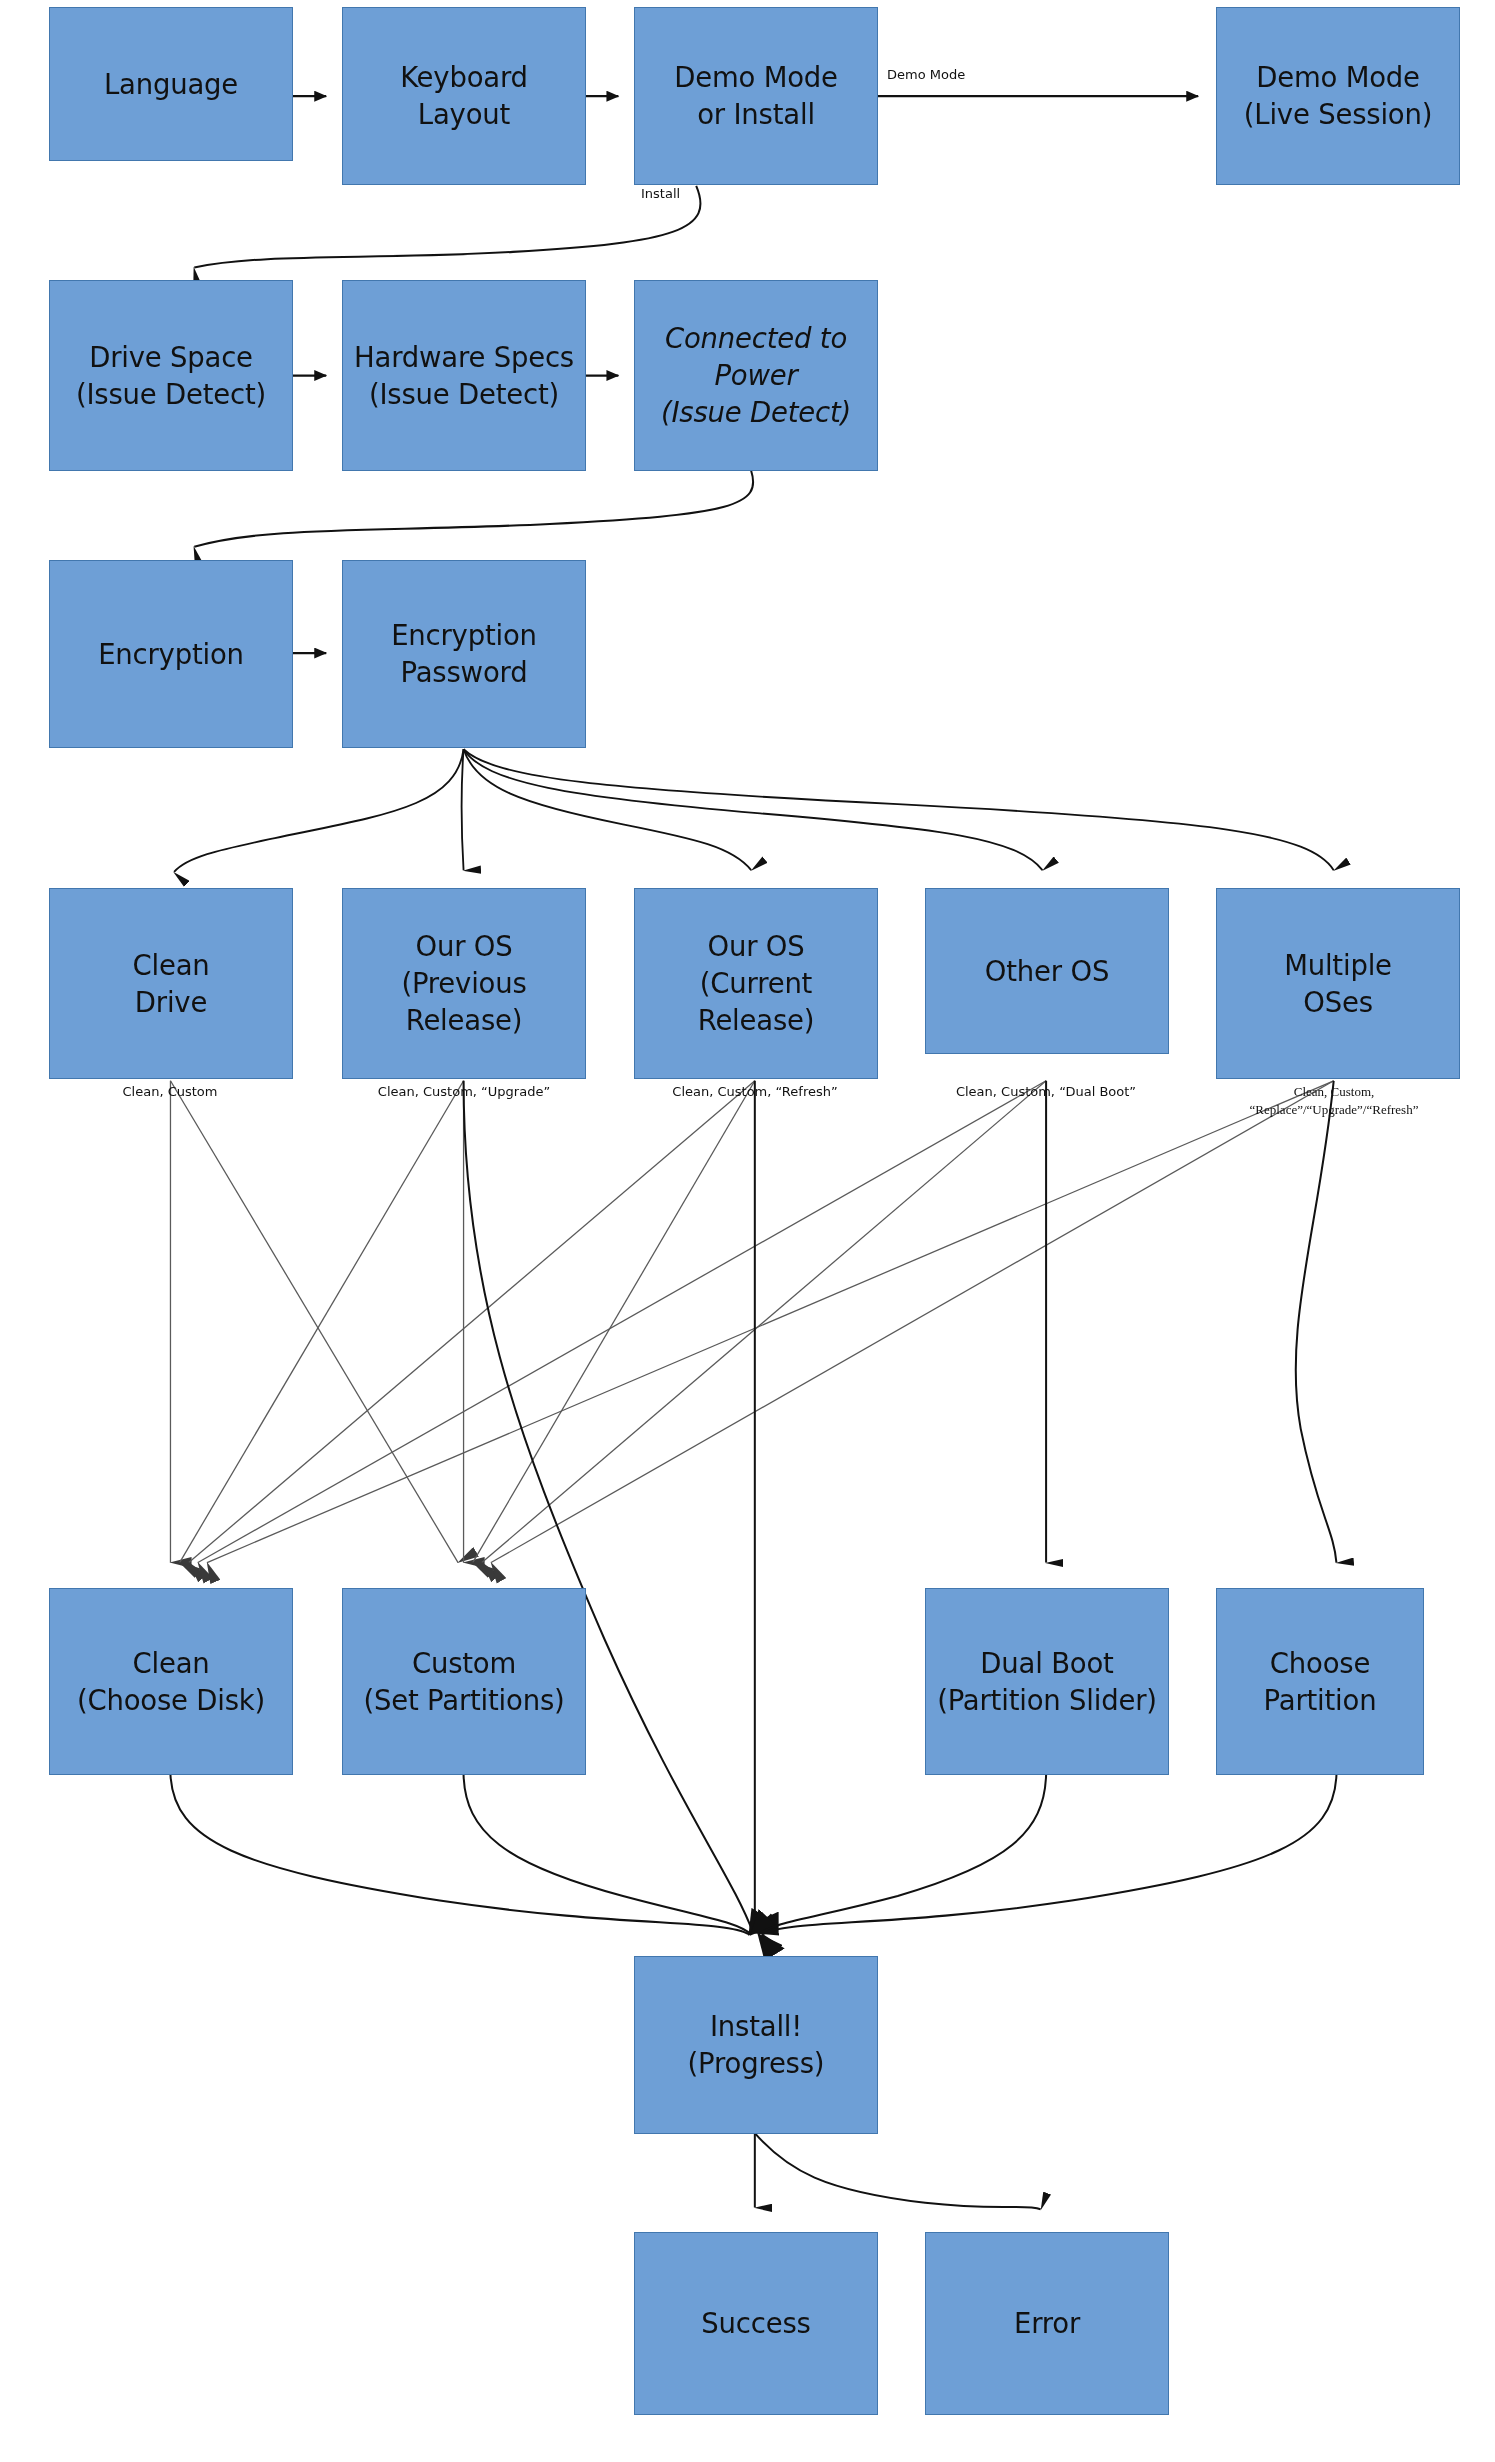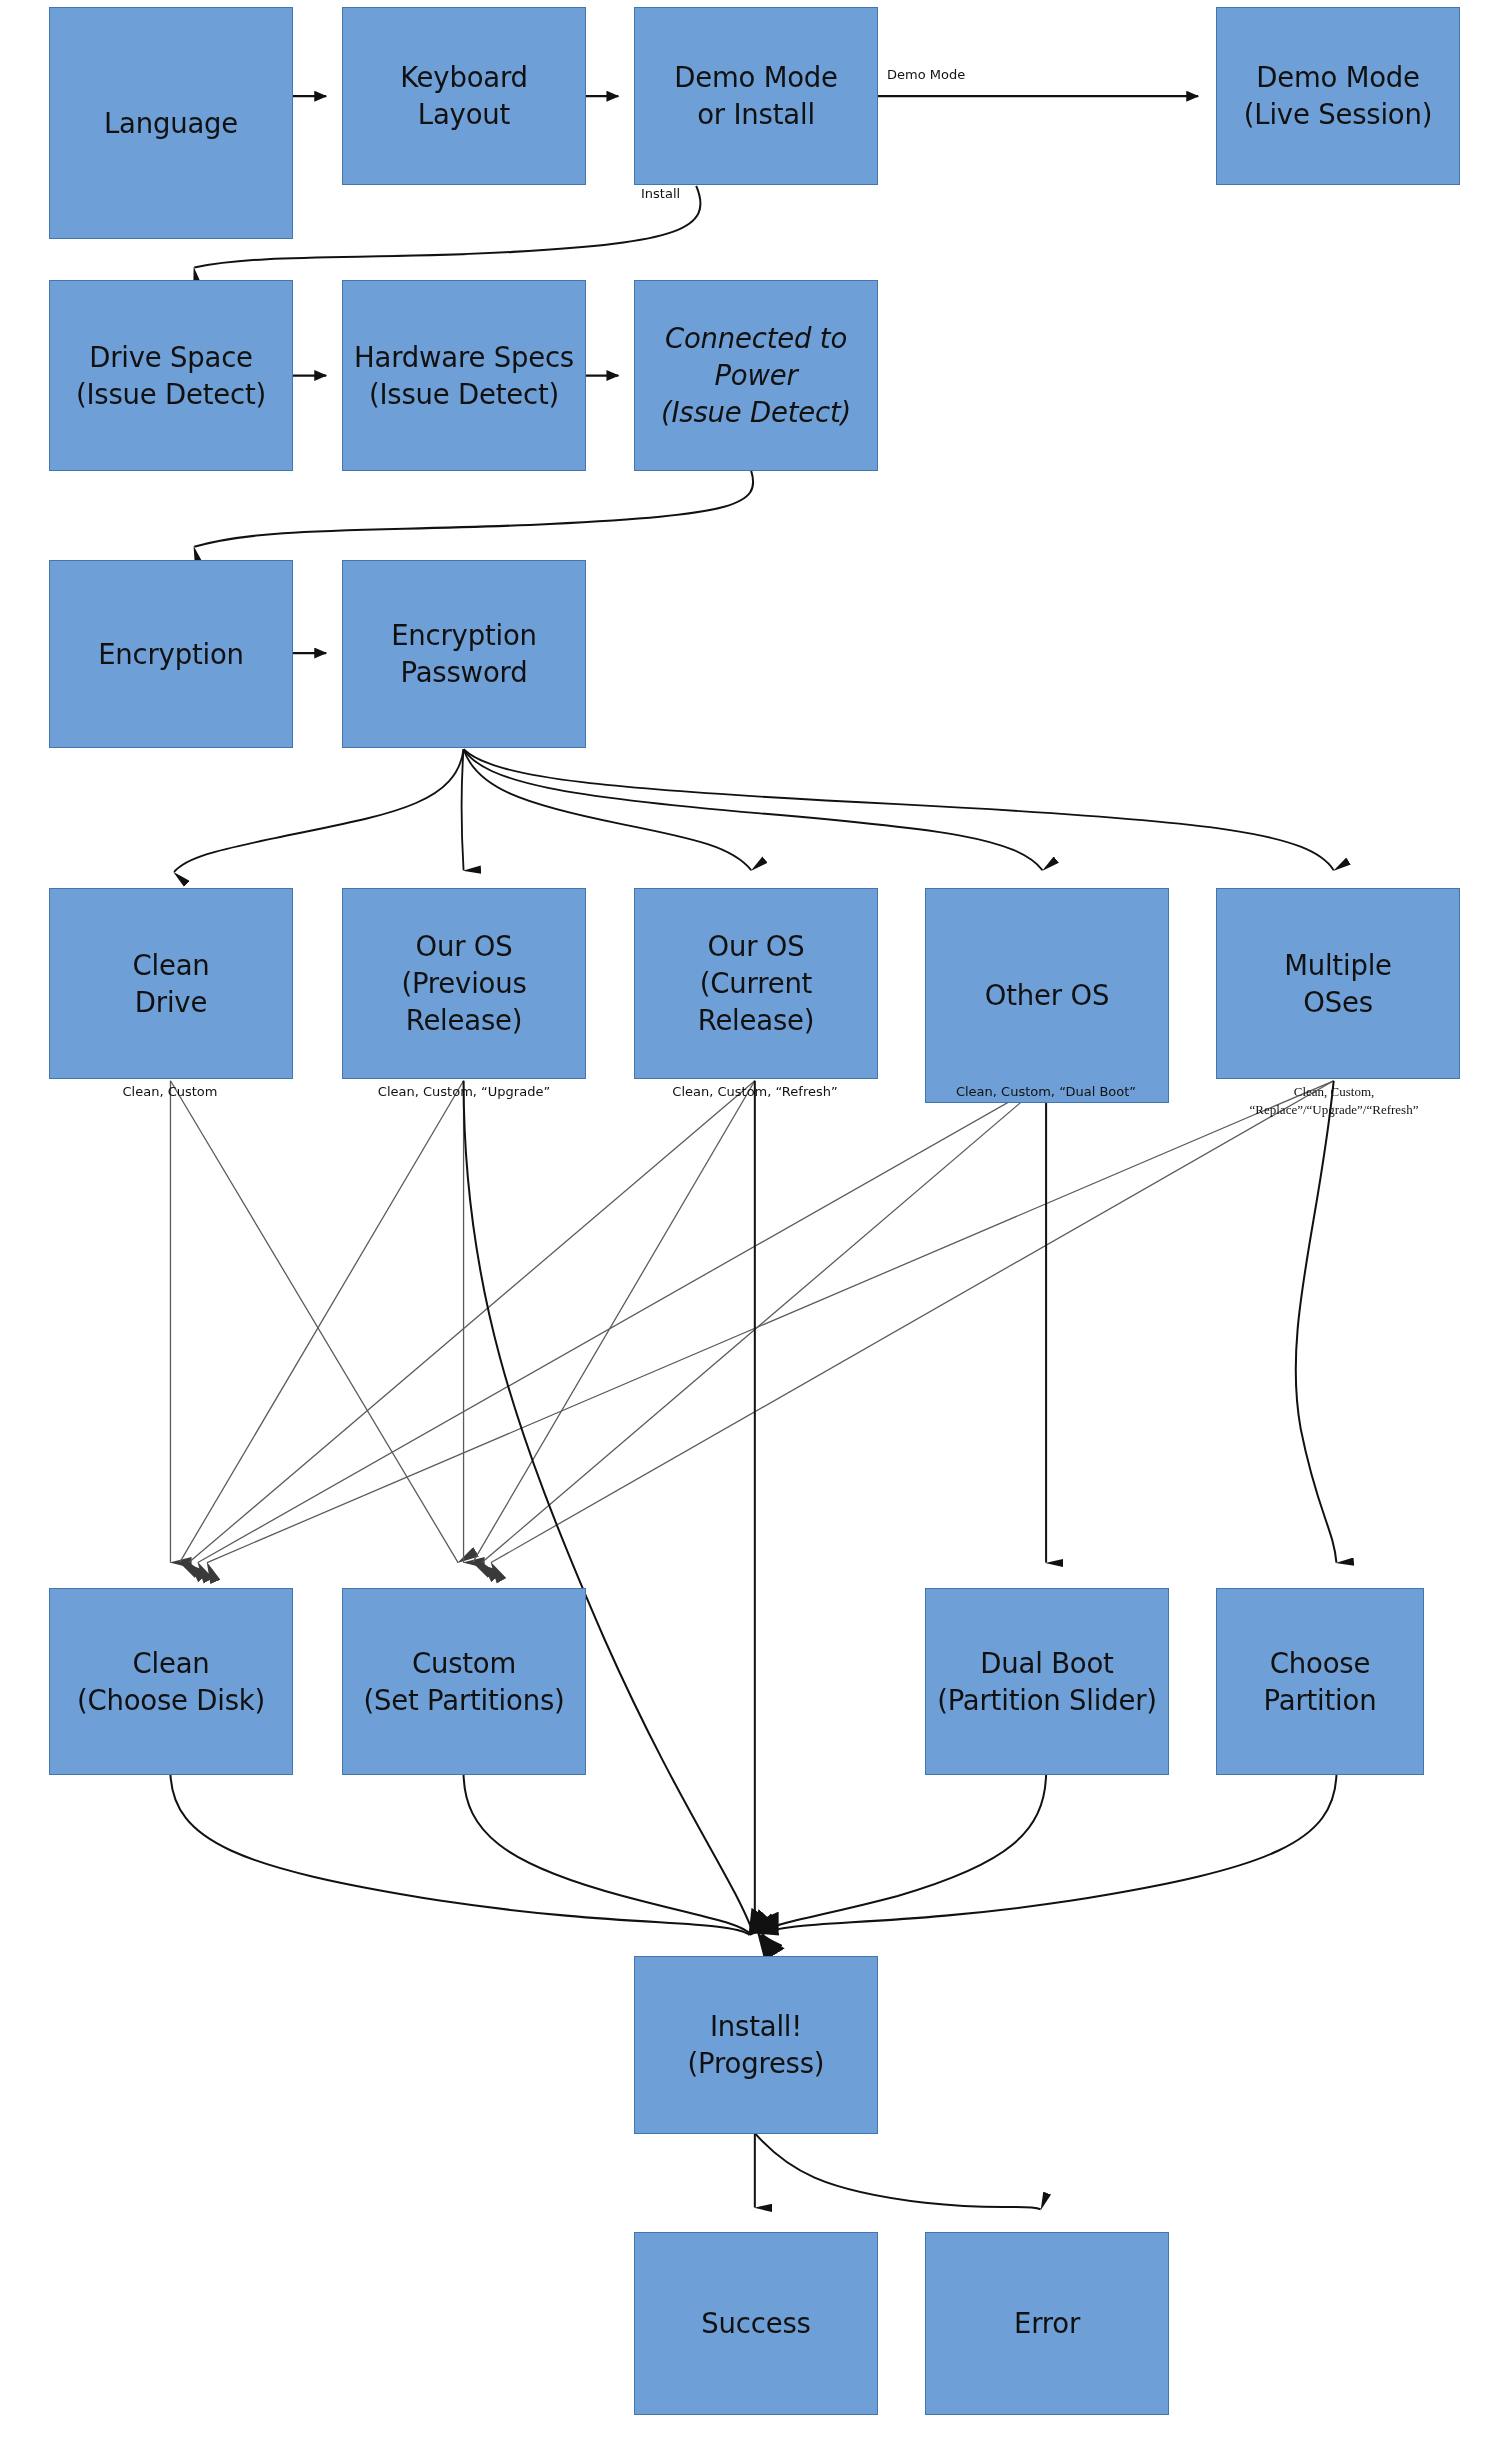--- a/index.html
+++ b/index.html
@@ -110,21 +110,21 @@
       <path d="M1142,1938 C1140,2000 1100,2035 980,2070 C890,2094 845,2098 828,2112" marker-end="url(#ahbig)"></path>
       <path d="M1459,1938 C1456,2010 1390,2040 1170,2075 C970,2105 860,2095 832,2112" marker-end="url(#ahbig)"></path>
     </g>
 
     <g fill="none" stroke="#111111" stroke-width="2.2">
       <path d="M824,2329 L824,2410" marker-end="url(#ahd)"></path>
       <path d="M824,2329 C860,2370 900,2392 1010,2405 C1090,2414 1120,2406 1136,2412" marker-end="url(#ahd)"></path>
     </g>
   </svg>
 
-  <div class="node" style="left:49px;top:7.3px;width:244px;height:232px;justify-content:center;">
+  <div class="node" style="left:49px;top:7.3px;width:244px;height:154px;justify-content:center;">
     <span>Language</span>
   </div>
   <div class="node" style="left:342px;top:7.3px;width:244px;height:178px;">
     <span>Keyboard<br>Layout</span>
   </div>
   <div class="node" style="left:634px;top:7.3px;width:244px;height:178px;">
     <span>Demo Mode<br>or Install</span>
   </div>
   <div class="node" style="left:1216px;top:7.3px;width:244px;height:178px;">
     <span>Demo Mode<br>(Live Session)</span>
@@ -149,21 +149,21 @@
 
   <div class="node" style="left:49px;top:888px;width:244px;height:191px;">
     <span>Clean<br>Drive</span>
   </div>
   <div class="node" style="left:342px;top:888px;width:244px;height:191px;">
     <span>Our OS<br>(Previous<br>Release)</span>
   </div>
   <div class="node" style="left:634px;top:888px;width:244px;height:191px;">
     <span>Our OS<br>(Current<br>Release)</span>
   </div>
-  <div class="node" style="left:925px;top:888px;width:244px;height:215px;">
+  <div class="node" style="left:925px;top:888px;width:244px;height:166px;">
     <span>Other OS</span>
   </div>
   <div class="node" style="left:1216px;top:888px;width:244px;height:191px;">
     <span>Multiple<br>OSes</span>
   </div>
 
   <div class="node" style="left:49px;top:1588px;width:244px;height:187px;">
     <span>Clean<br>(Choose Disk)</span>
   </div>
   <div class="node" style="left:342px;top:1588px;width:244px;height:187px;text-align:center;">

